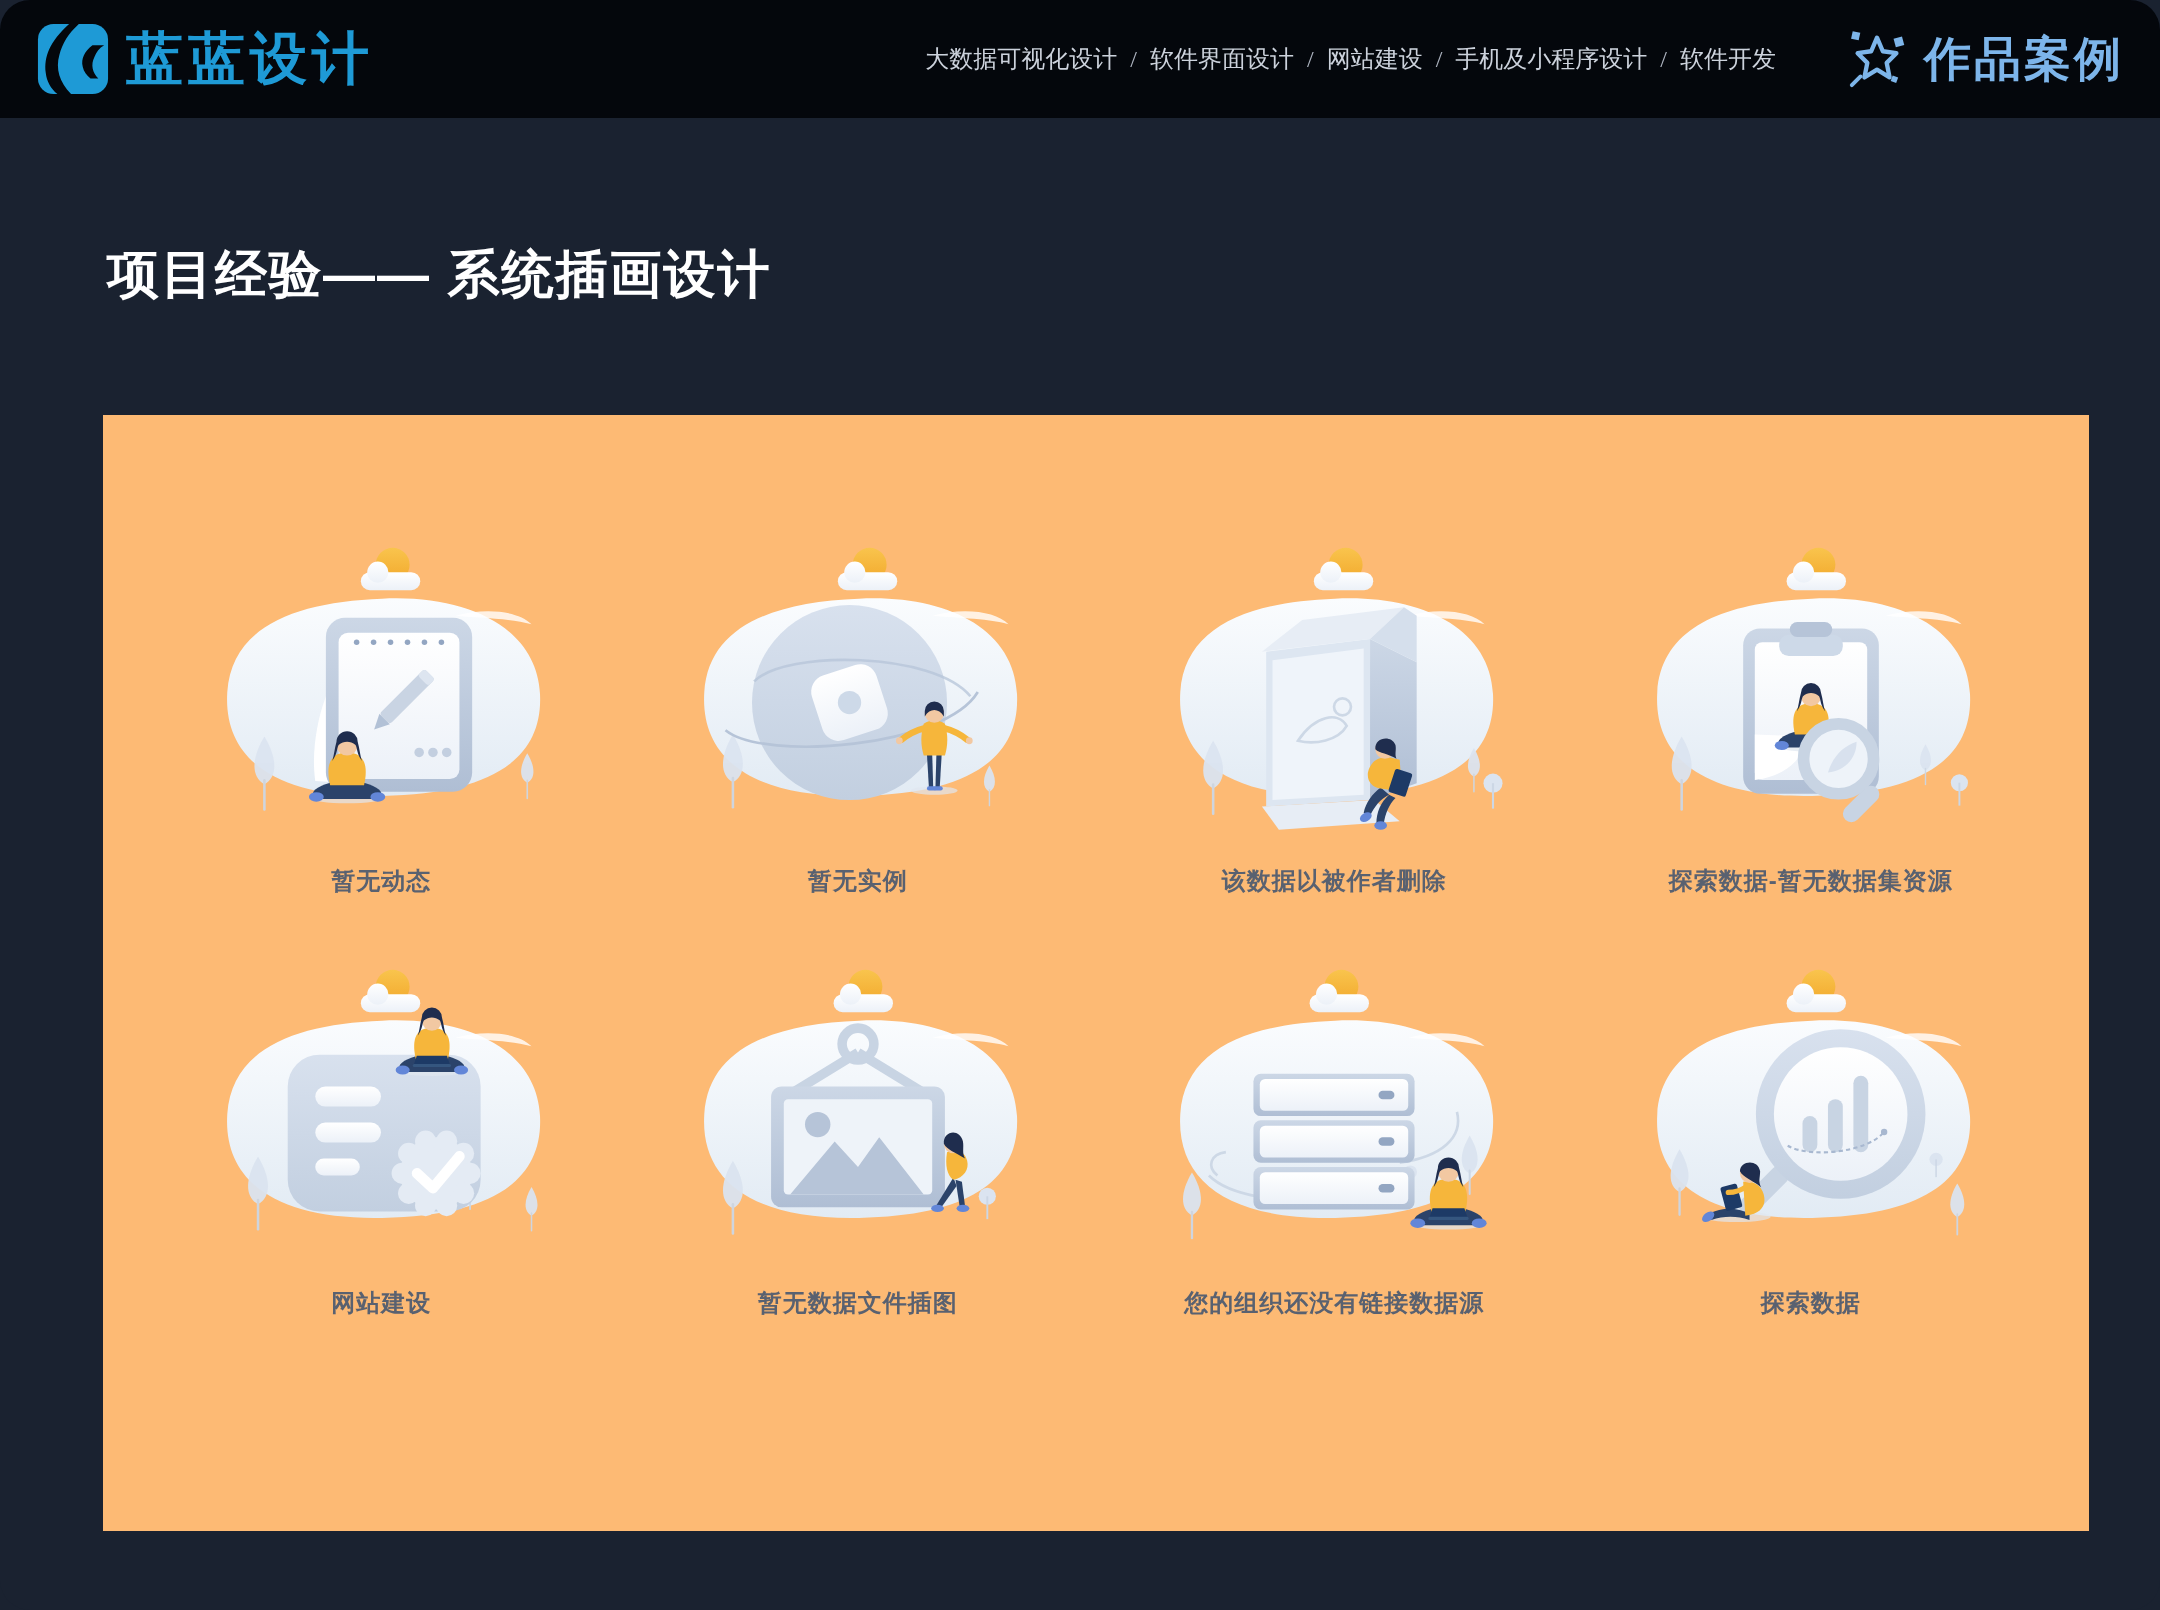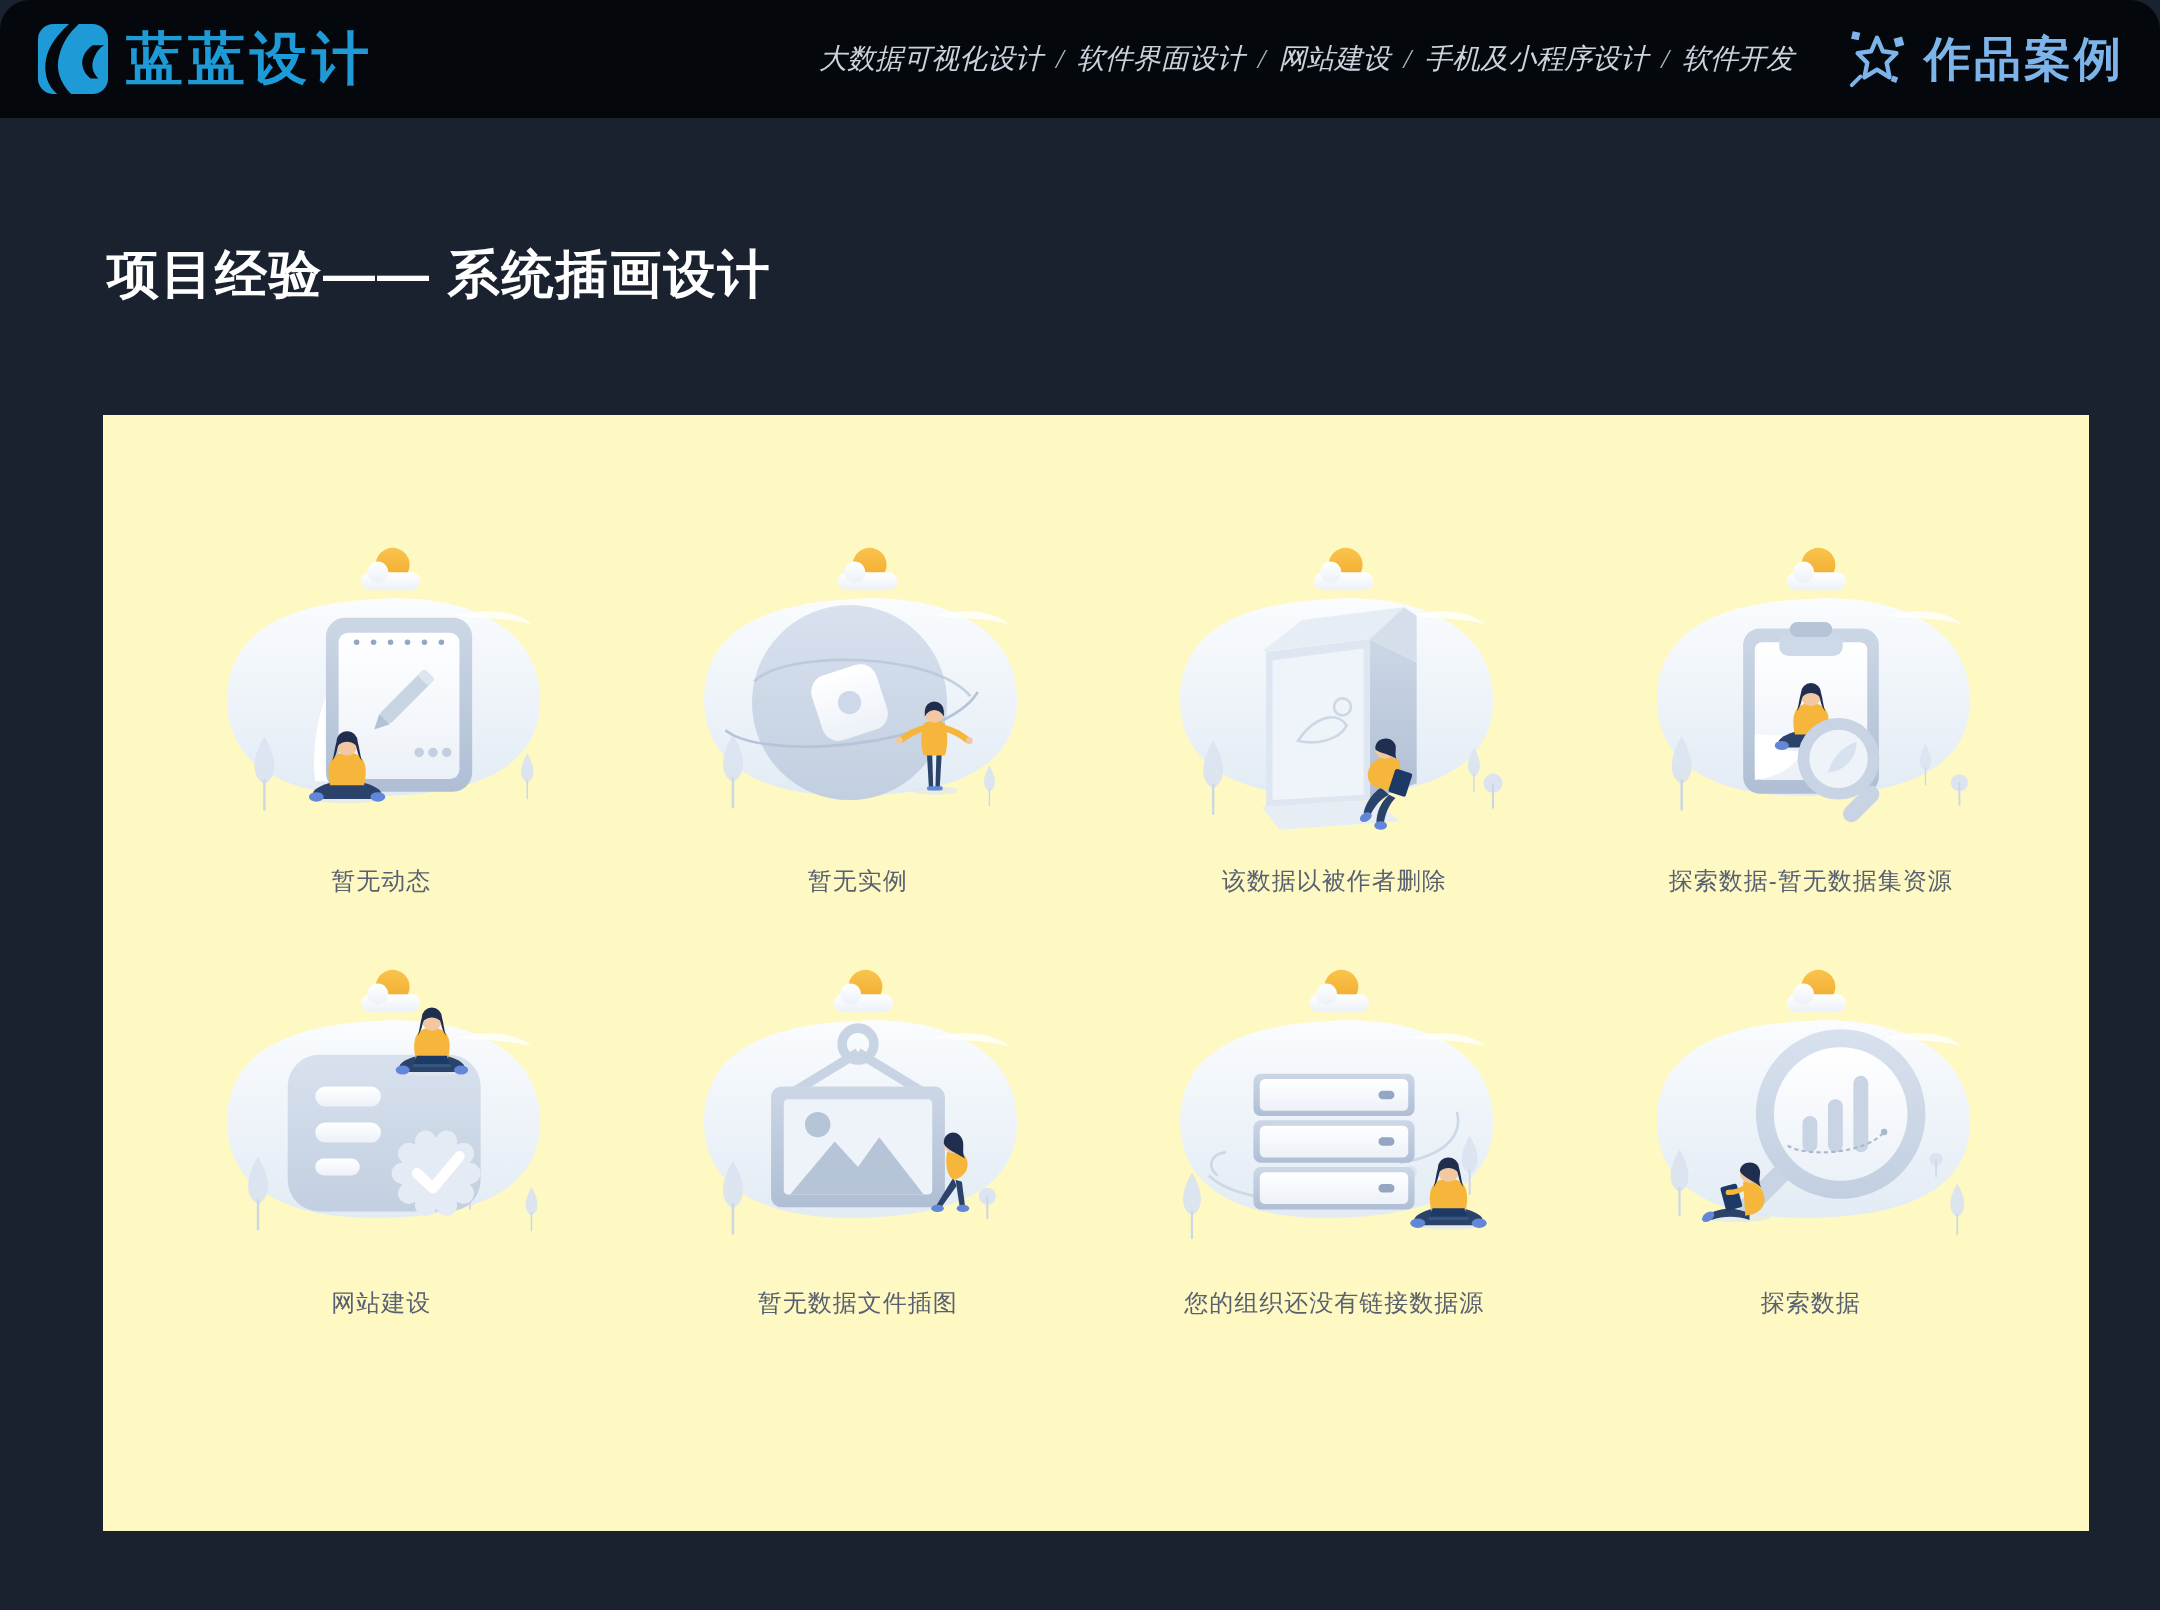--- a/index.html
+++ b/index.html
@@ -8,30 +8,30 @@
   
   .topbar{height:118px;background:#04070c;display:flex;align-items:center;padding:0 36px;box-sizing:border-box;}
   .brand{display:flex;align-items:center;gap:16px;cursor:pointer;}
   .brand-icon{width:74px;height:74px;display:block;}
   .brand-name{font-size:57px;color:#1e9ad6;font-weight:600;letter-spacing:5px;white-space:nowrap;}
   .contact{margin-left:42px;}
   .row1{font-size:28px;color:#f1f3f6;font-weight:600;display:flex;align-items:center;}
   .arrows{font-size:15px;letter-spacing:7px;margin-left:22px;color:#e6e9ee;}
   .row2{font-size:26px;color:#c6ccd5;margin-top:9px;display:flex;}
   .row2 .phone{margin-left:34px;}
-  .nav{margin-left:auto;margin-right:52px;font-family:"Liberation Serif", serif;font-style:italic;
-       font-size:28px;color:#ccd2dc;white-space:nowrap;}
+  .nav{margin-left:auto;margin-right:70px;font-family:"Liberation Serif", serif;
+       font-size:24px;color:#ccd2dc;white-space:nowrap;}
   .nav .sep{margin:0 13px;color:#aeb5c1;}
   .nav .nav-item{cursor:pointer;}
   .cases{display:flex;align-items:center;gap:16px;cursor:pointer;}
   .cases-icon{width:62px;height:62px;display:block;}
   .cases-label{font-size:47px;font-weight:800;color:#7db5ea;letter-spacing:3px;white-space:nowrap;font-family:Liberation Serif, serif;}
   
   .title{position:absolute;left:107px;top:240px;margin:0;font-size:52px;font-weight:800;color:#ffffff;letter-spacing:2px;}
-  .card{position:absolute;left:103px;top:415px;width:1986px;height:1116px;background:#fef9c3;}
+  .card{position:absolute;left:103px;top:415px;width:1986px;height:1116px;background:#fdba74;font-weight:bold;}
   .grid{display:grid;grid-template-columns:repeat(4,1fr);padding:118px 40px 0;row-gap:58px;justify-items:center;}
   .cell{margin:0;text-align:center;}
   .illo{width:382px;height:318px;display:block;}
   .cap{margin-top:14px;font-size:24px;color:#596170;letter-spacing:1px;}
 </style>
 </head>
 <body>
 
 <div class="page">
   <header class="topbar">

